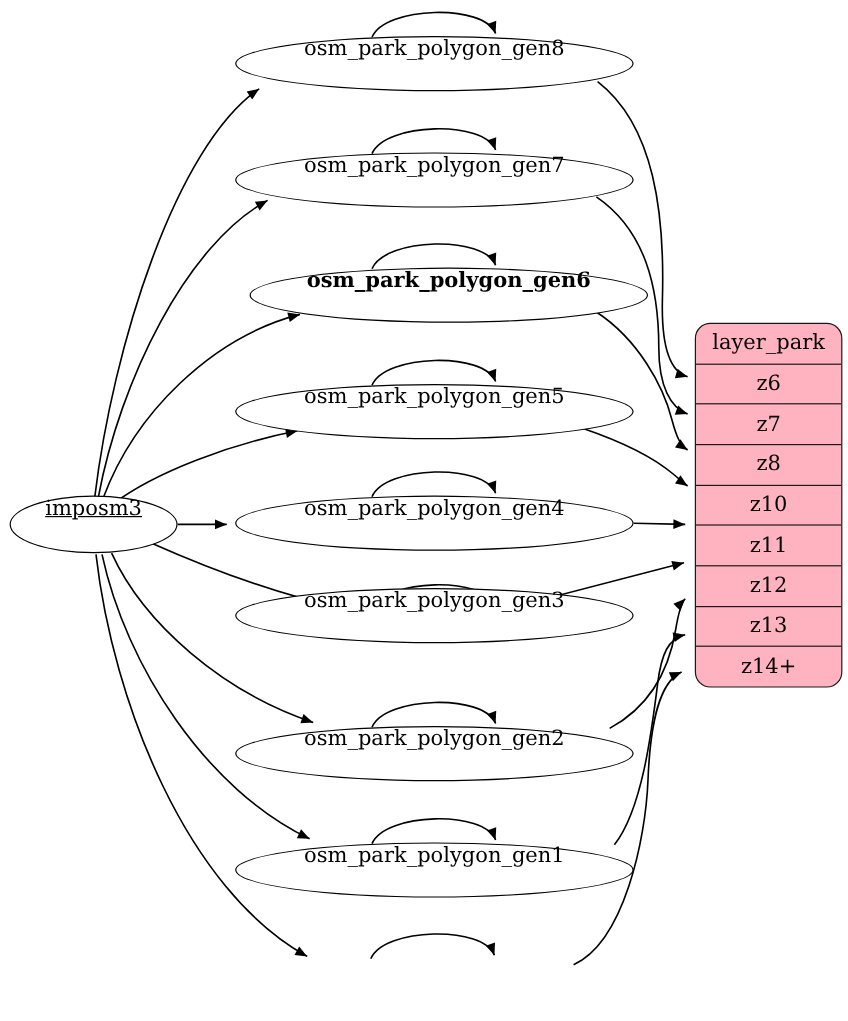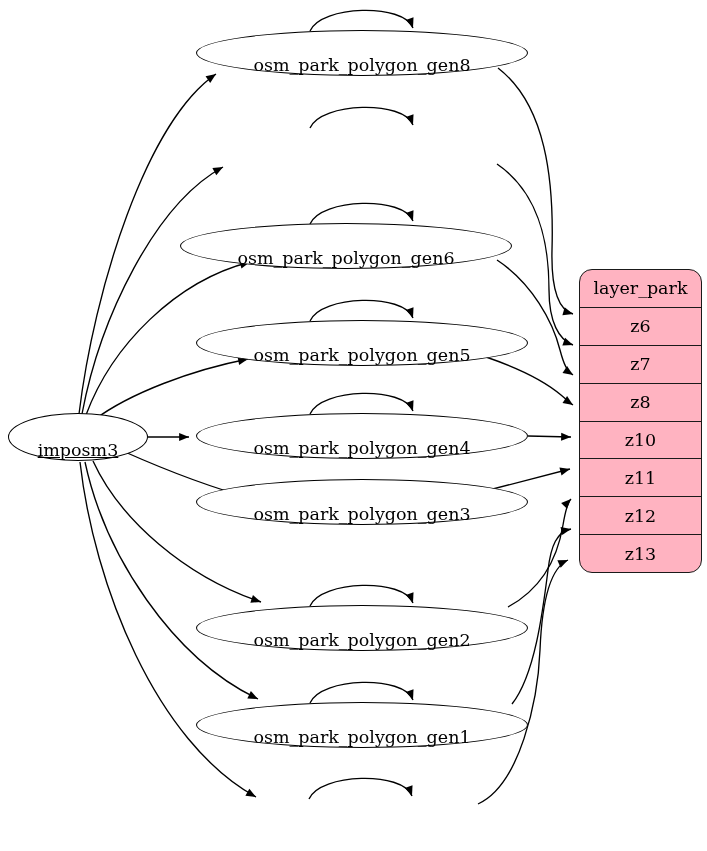--- a/index.html
+++ b/index.html
@@ -23,38 +23,38 @@
     height: 851px;
   }
   #edges path {
     fill: none;
     stroke: #000000;
     stroke-width: 1.35;
   }
   .node {
     position: absolute;
     display: flex;
-    align-items: flex-end;
+    align-items: flex-start;
     justify-content: center;
     box-sizing: border-box;
     background: #ffffff;
     border: 1.4px solid #000000;
     border-radius: 50%;
     font-size: 17.5px;
     color: #000000;
     white-space: nowrap;
   }
   
   .n-imposm3 { left: 8px;   top: 413px; width: 140px; height: 48px; text-decoration: underline; }
   .n-gen8    { left: 196px; top: 30px;  width: 332px; height: 46px; }
   .n-gen7    { left: 196px; top: 127px; width: 332px; height: 46px; }
-  .n-gen6    { left: 180px; top: 223px; width: 332px; height: 46px; }
+  .n-gen6    { left: 208px; top: 223px; width: 332px; height: 46px; font-weight: bold; }
   .n-gen5    { left: 196px; top: 320px; width: 332px; height: 46px; }
   .n-gen4    { left: 196px; top: 413px; width: 332px; height: 46px; }
-  .n-gen3    { left: 196px; top: 479px; width: 332px; height: 46px; }
+  .n-gen3    { left: 196px; top: 490px; width: 332px; height: 46px; }
   .n-gen2    { left: 196px; top: 605px; width: 332px; height: 46px; }
   .n-gen1    { left: 196px; top: 702px; width: 332px; height: 46px; }
   .n-poly    { left: 233px; top: 798px; width: 258px; height: 45px; }
 
   
   .record {
     position: absolute;
     left: 579px;
     top: 269px;
     width: 123px;
@@ -122,20 +122,23 @@
     <path d="M 478,804 C 520,785 538,700 540,650 C 542,600 550,568 568,560" marker-end="url(#arrow)"></path>
   </svg>
 
   <div class="node n-imposm3">
     <span>imposm3</span>
   </div>
 
   <div class="node n-gen8">
     <span>osm_park_polygon_gen8</span>
   </div>
+  <div class="node n-gen7">
+    <span>osm_park_polygon_gen7</span>
+  </div>
   <div class="node n-gen6">
     <span>osm_park_polygon_gen6</span>
   </div>
   <div class="node n-gen5">
     <span>osm_park_polygon_gen5</span>
   </div>
   <div class="node n-gen4">
     <span>osm_park_polygon_gen4</span>
   </div>
   <div class="node n-gen3">
@@ -150,15 +153,16 @@
 
   <div class="record">
     <div class="rrow">layer_park</div>
     <div class="rrow">z6</div>
     <div class="rrow">z7</div>
     <div class="rrow">z8</div>
     <div class="rrow">z10</div>
     <div class="rrow">z11</div>
     <div class="rrow">z12</div>
     <div class="rrow">z13</div>
+    <div class="rrow">z14+</div>
   </div>
 
 </div>
 
 </body></html>

